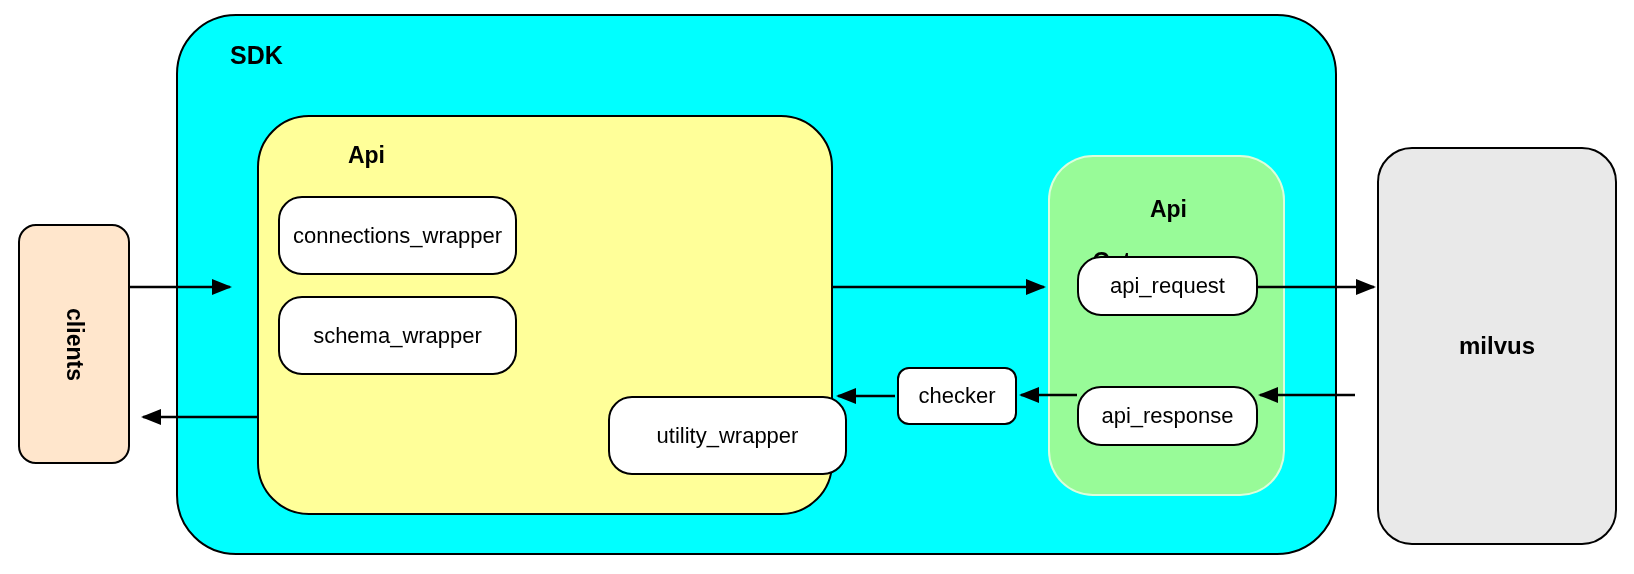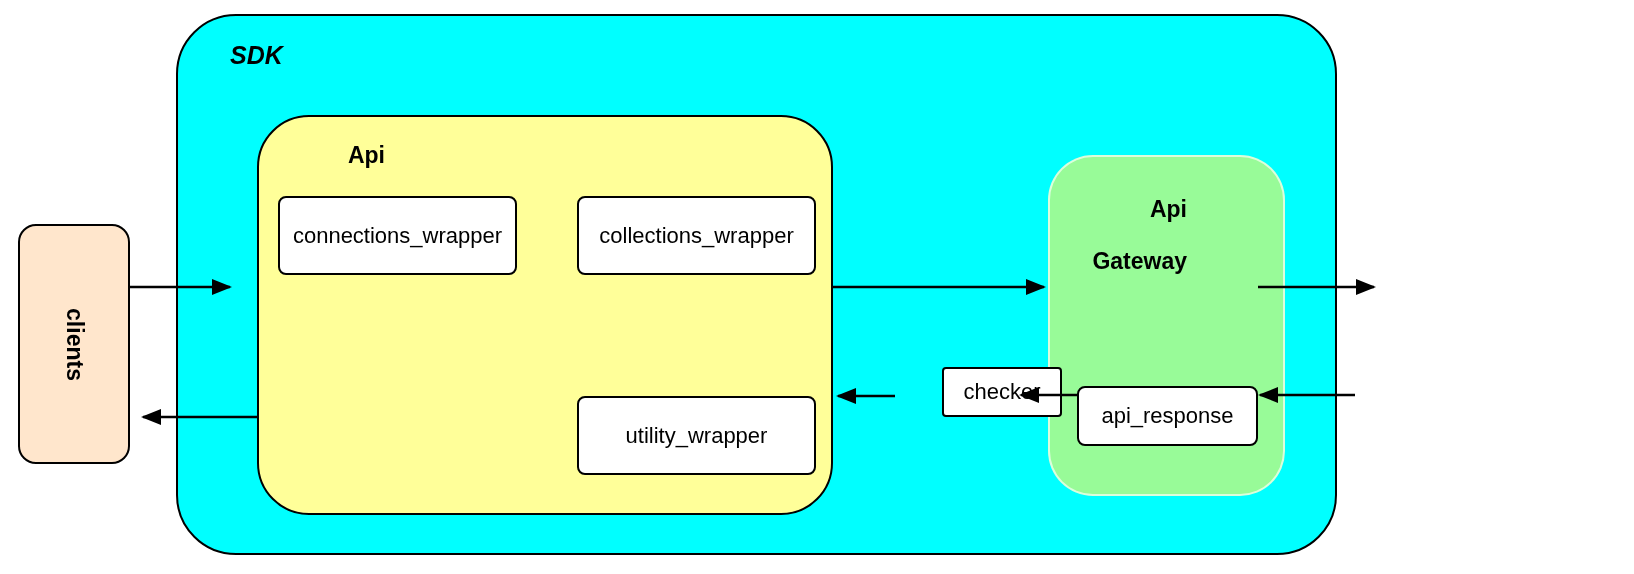--- a/index.html
+++ b/index.html
@@ -54,37 +54,37 @@
     background: var(--milvus-fill, #E9E9E9);
     border: 2px solid var(--stroke, #000);
     border-radius: 35px;
     font-weight: 700;
     font-size: 24px;
   }
   
   .node {
     background: var(--node-fill, #FFFFFF);
     border: 2px solid var(--stroke, #000);
-    border-radius: 8px;
+    border-radius: 24px;
     font-size: 22px;
     white-space: nowrap;
   }
   .module { width: 239px; height: 79px; }
   .api-node { width: 181px; height: 60px; }
-  .checker-box { left: 942px; top: 367px; width: 120px; height: 50px; border-radius: 4px; }
+  .checker-box { left: 897px; top: 367px; width: 120px; height: 58px; border-radius: 12px; }
   
   .container-label {
     position: absolute;
     font-weight: 700;
     text-align: right;
     line-height: 26px;
     font-size: 23px;
     white-space: pre-line;
   }
-  .sdk-label { left: 230px; top: 42px; text-align: left; font-size: 25px; font-style: italic; }
+  .sdk-label { left: 230px; top: 42px; text-align: left; font-size: 25px; }
   .api-wrapper-label { left: 245px; top: 116px; width: 140px; }
   .api-gateway-label { left: 1047px; top: 170px; width: 140px; }
   .clients-label {
     transform: rotate(90deg);
     font-weight: 700;
     font-size: 23px;
     white-space: nowrap;
   }
   .connector-layer {
     position: absolute;
@@ -101,37 +101,39 @@
   <div class="box sdk-box"></div>
   <div class="container-label sdk-label">SDK</div>
 
   <div class="box api-wrapper-box"></div>
   <div class="container-label api-wrapper-label">
     <span style="display:block">Api</span>
     <span style="display:block">Wrapper</span>
   </div>
 
   <div class="box node module" style="left:278px;top:196px">connections_wrapper</div>
-  <div class="box node module" style="left:577px;top:196px">collections_wrapper</div>
-  <div class="box node module" style="left:577px;top:396px">utility_wrapper</div>
+  <div class="box node module" style="left:278px;top:296px">schema_wrapper</div>
+  <div class="box node module" style="left:608px;top:396px">utility_wrapper</div>
 
   <div class="box api-gateway-box"></div>
   <div class="container-label api-gateway-label">
     <span style="display:block">Api</span>
     <span style="display:block">Gateway</span>
   </div>
 
+  <div class="box node api-node" style="left:1077px;top:256px">api_request</div>
   <div class="box node api-node" style="left:1077px;top:386px">api_response</div>
 
   <div class="box node checker-box">checker</div>
 
   <div class="box clients-box">
     <span class="clients-label">clients</span>
   </div>
 
+  <div class="box milvus-box">milvus</div>
 
   <svg class="connector-layer" width="1634" height="574" viewBox="0 0 1634 574" xmlns="http://www.w3.org/2000/svg">
     <defs>
       <marker id="arrowhead" markerUnits="userSpaceOnUse" markerWidth="20" markerHeight="16" refX="18" refY="8" orient="auto">
         <path d="M0,0 L20,8 L0,16 Z" fill="#000000"></path>
       </marker>
     </defs>
     <g id="arrow-group">
         <line x1="130" y1="287" x2="230" y2="287" stroke="#000000" stroke-width="2.5" marker-end="url(#arrowhead)"></line>
         <line x1="257" y1="417" x2="143" y2="417" stroke="#000000" stroke-width="2.5" marker-end="url(#arrowhead)"></line>

